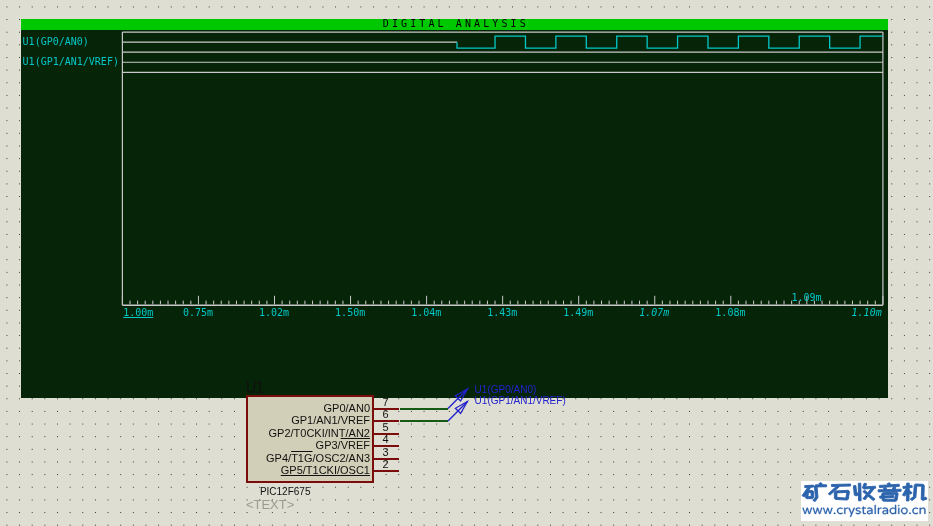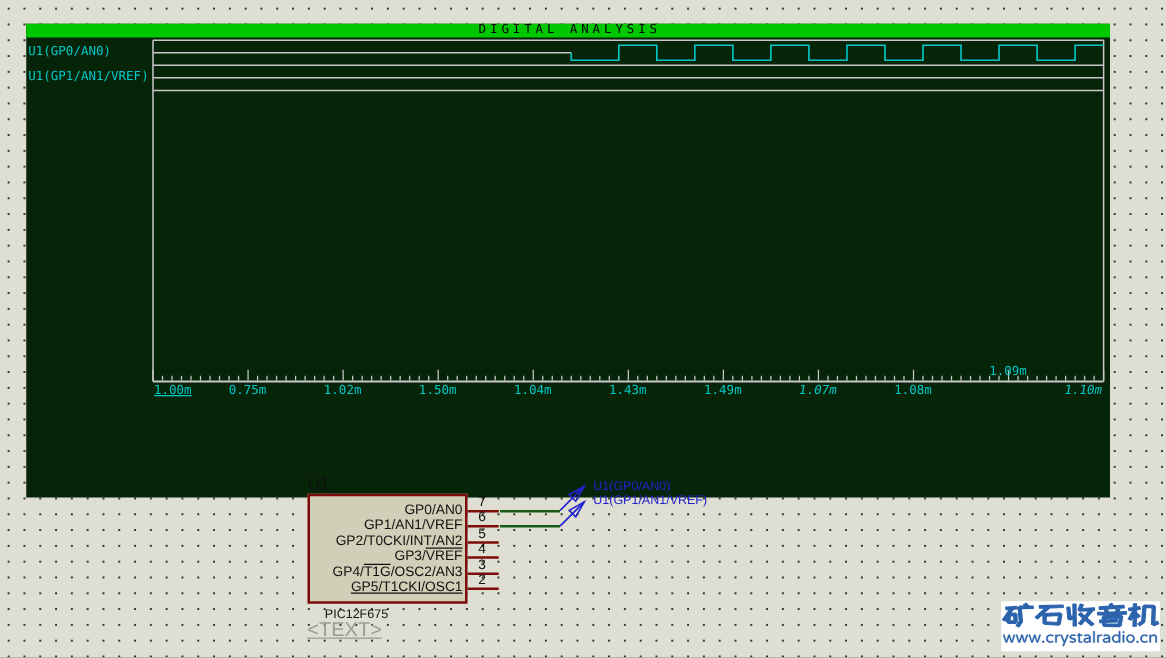--- a/index.html
+++ b/index.html
@@ -46,21 +46,21 @@
   }
   .pin-name{
     font-size:11px; line-height:11px; right:563px; text-align:right;margin-left:27px;
   }
   .pin-name .ovl{text-decoration:overline; text-decoration-thickness:1px;}
   .pin-number{font-size:11px; line-height:10px;}
   .pin-stub{position:absolute; left:374.2px; width:25.3px; height:2px; background:#7b0c0c;}
   .wire{position:absolute; left:399.5px; width:48.5px; height:2px; background:#155a15;}
   .probe-label{font-size:10px; line-height:11px; color:#2222ce;}
   #component-value{font-size:10px; line-height:11px;}
-  #component-text-placeholder{font-size:16px; line-height:11px; color:#9c9b8f;text-decoration:underline;}
+  #component-text-placeholder{font-size:13px; line-height:11px; color:#9c9b8f;}
   #probes-svg, #watermark-svg{position:absolute; left:0; top:0; pointer-events:none;}
   #watermark-box{
     position:absolute; left:800.5px; top:481px; width:127.5px; height:40.2px;
     background:#ffffff;
   }
 </style>
 </head>
 <body>
 
 <div id="app">

